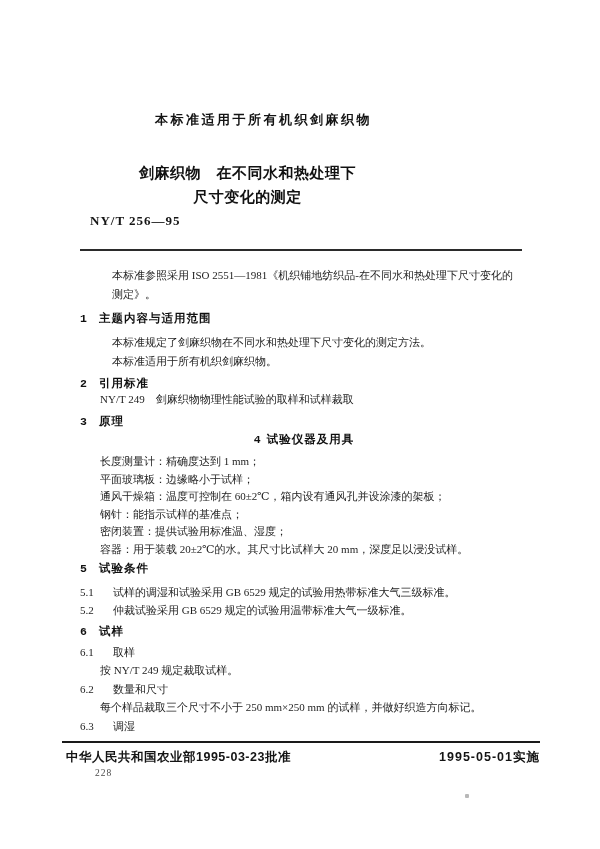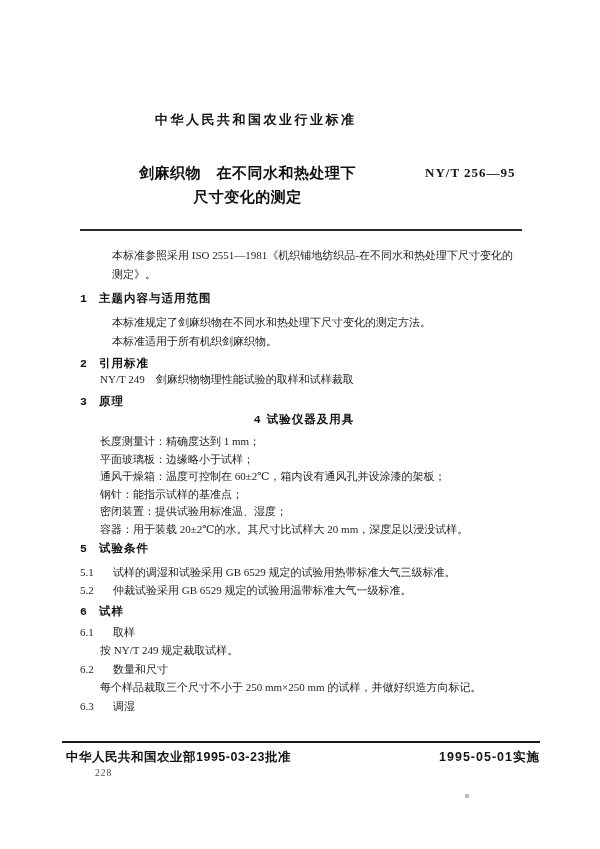--- a/index.html
+++ b/index.html
@@ -13,21 +13,21 @@
   }
   .page { position:absolute; inset:0; background:#fff; }
   .content { position:absolute; left:80px; width:442px; top:0; }
 
   .std-type {
     margin:113px 0 0 75px;
     font-size:13px; font-weight:bold; letter-spacing:2.5px;
     line-height:14px; color:#141414;
     font-family:"Liberation Sans","DejaVu Sans",sans-serif;
   }
-  .title-row { margin-top:34px; display:flex; align-items:flex-start; }
+  .title-row { margin-top:34px; display:flex; align-items:flex-start;flex-direction:column; }
   .title-block {
     width:335px; text-align:center;
     font-size:15px; font-weight:bold; letter-spacing:0.5px;
     line-height:24px; color:#111;
     font-family:"Liberation Sans","DejaVu Sans",sans-serif;
   }
   .std-no {
     margin-left:10px; margin-top:4px;
     font-size:13px; font-weight:bold; letter-spacing:1px;
     color:#161616; white-space:nowrap;text-align:center;
@@ -81,21 +81,21 @@
     position:absolute; left:465px; top:794px; width:4px; height:4px;
     background:#9a9a9a; border-radius:1px; opacity:0.7;
   }
 </style>
 </head>
 <body>
 
 <div class="page">
   <div class="content">
 
-    <div class="std-type">中华人民共和国农业行业标准</div>
+    <div class="std-type">本标准适用于所有机织剑麻织物</div>
 
     <div class="title-row">
       <div class="title-block">
         <div>剑麻织物　在不同水和热处理下</div>
         <div>尺寸变化的测定</div>
       </div>
       <div class="std-no">NY/T 256—95</div>
     </div>
 
     <hr class="top-rule">

